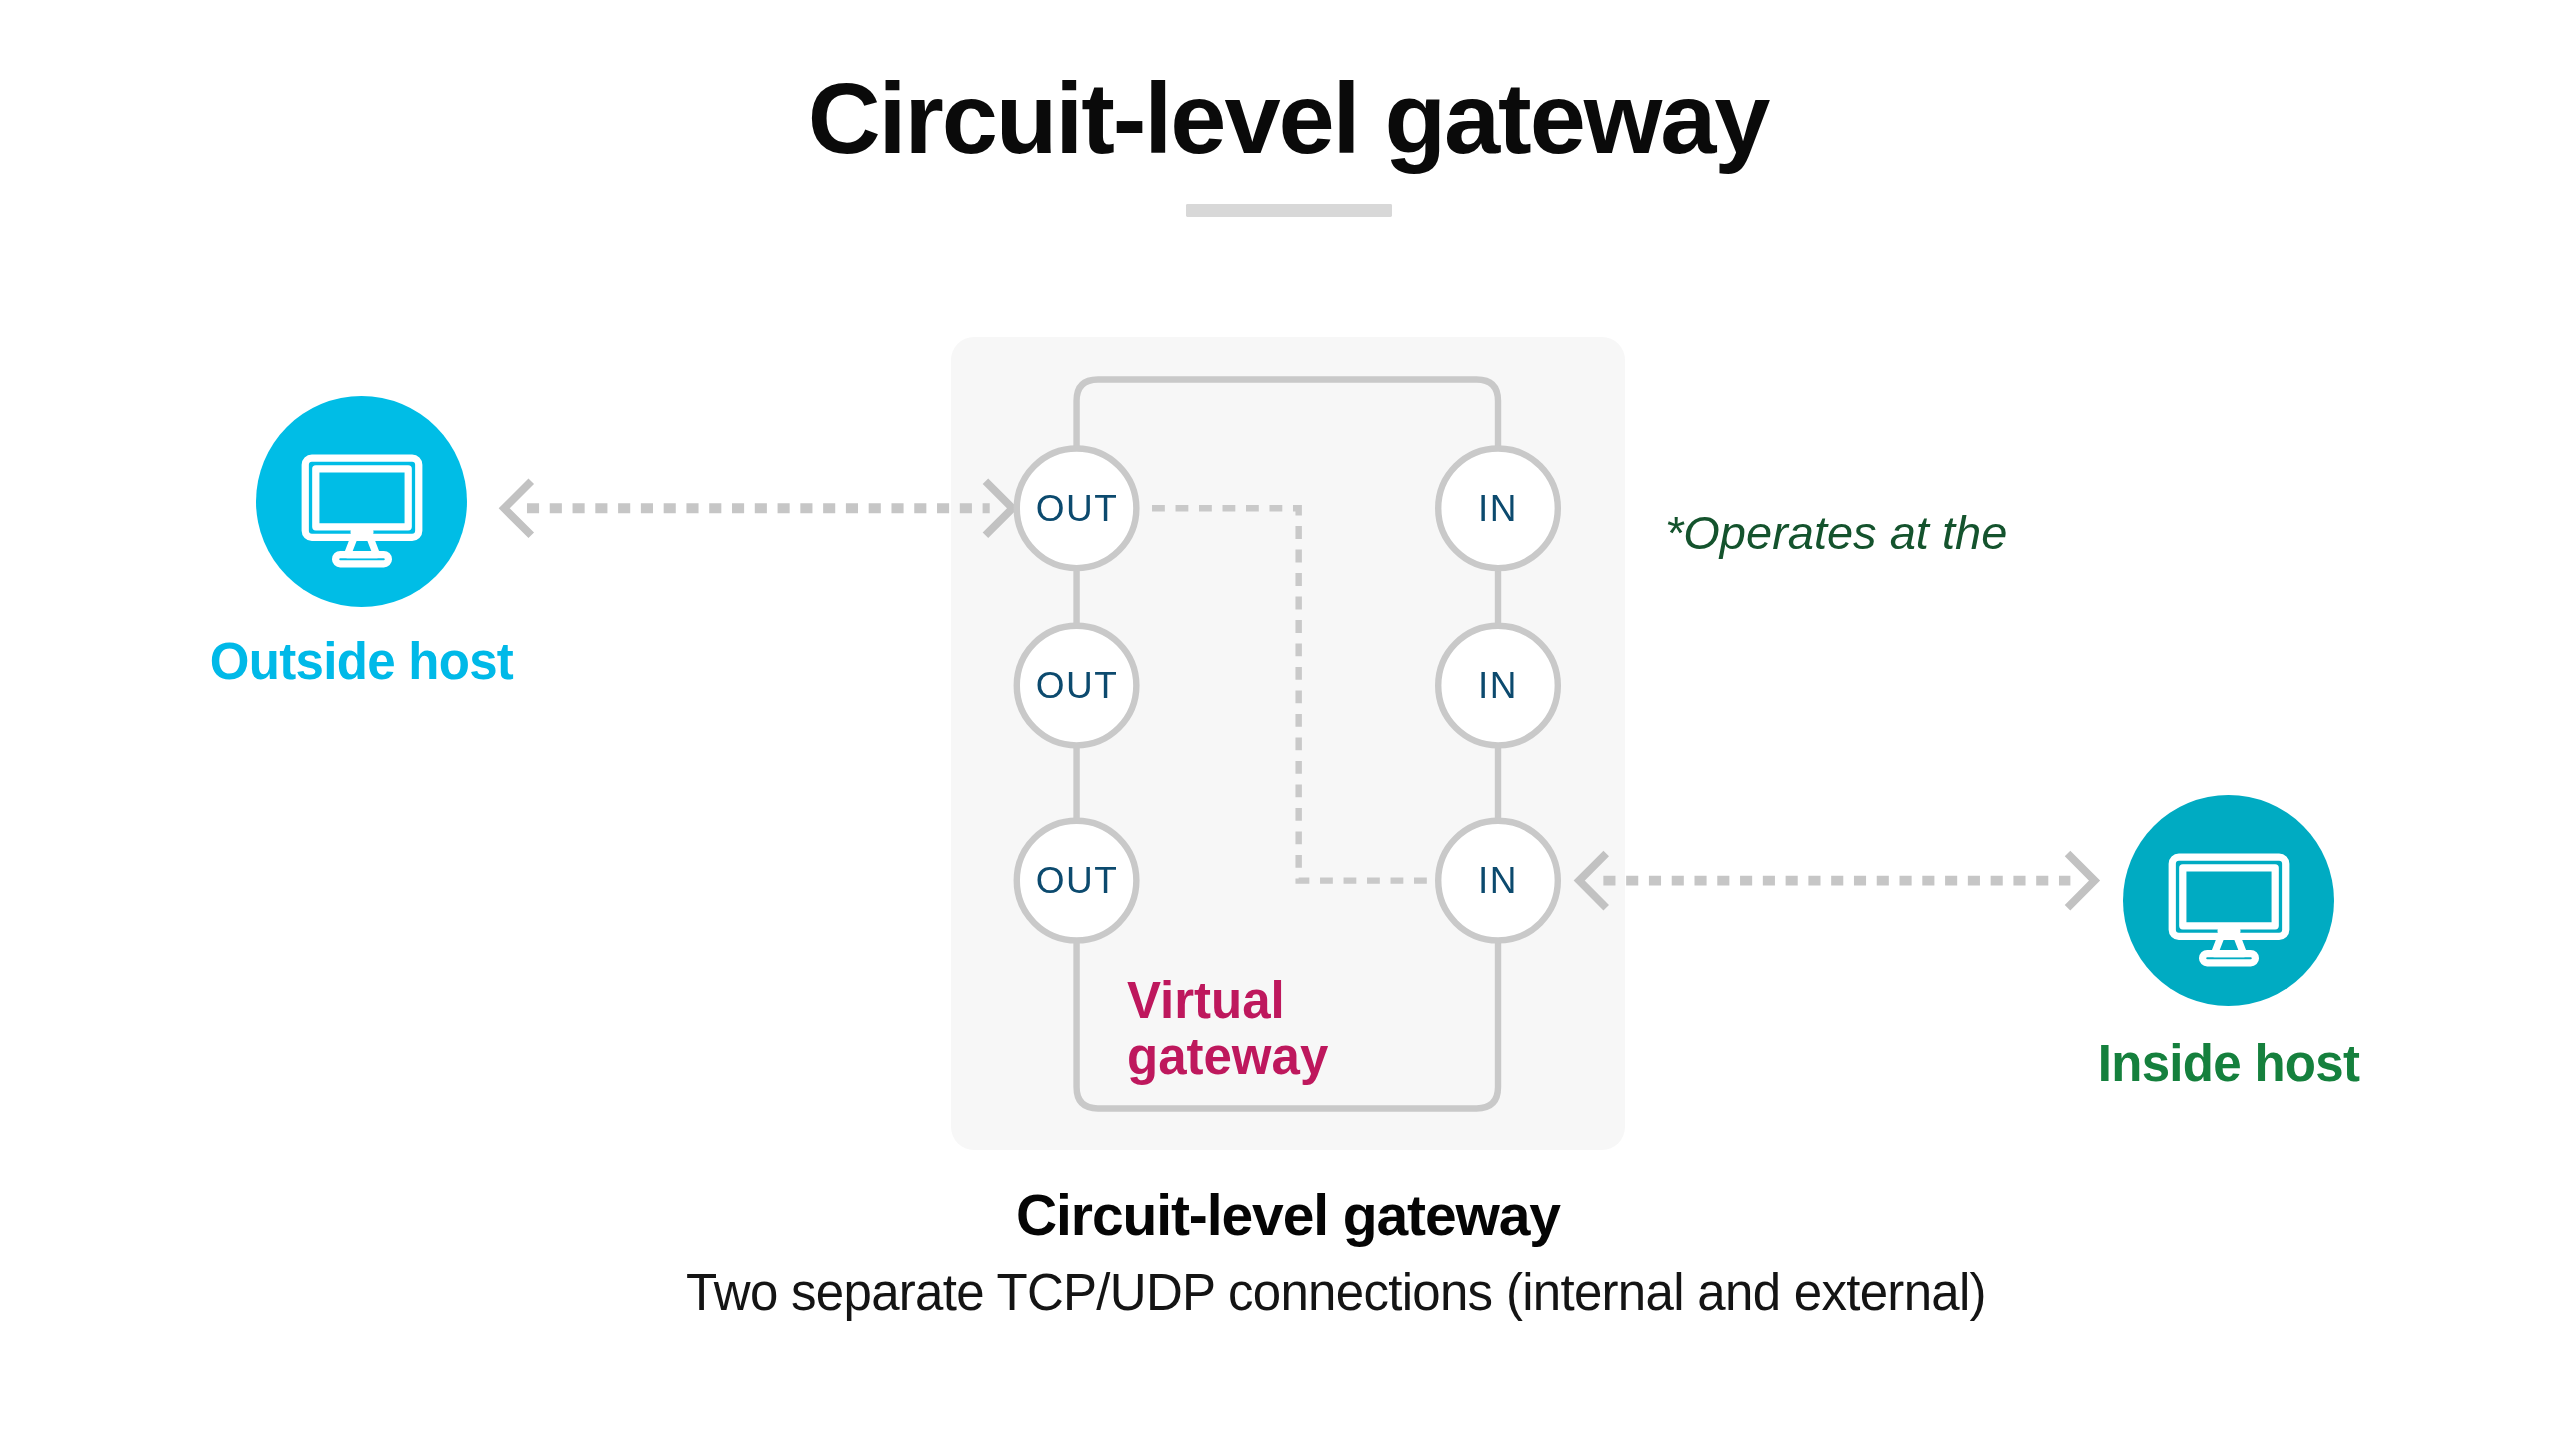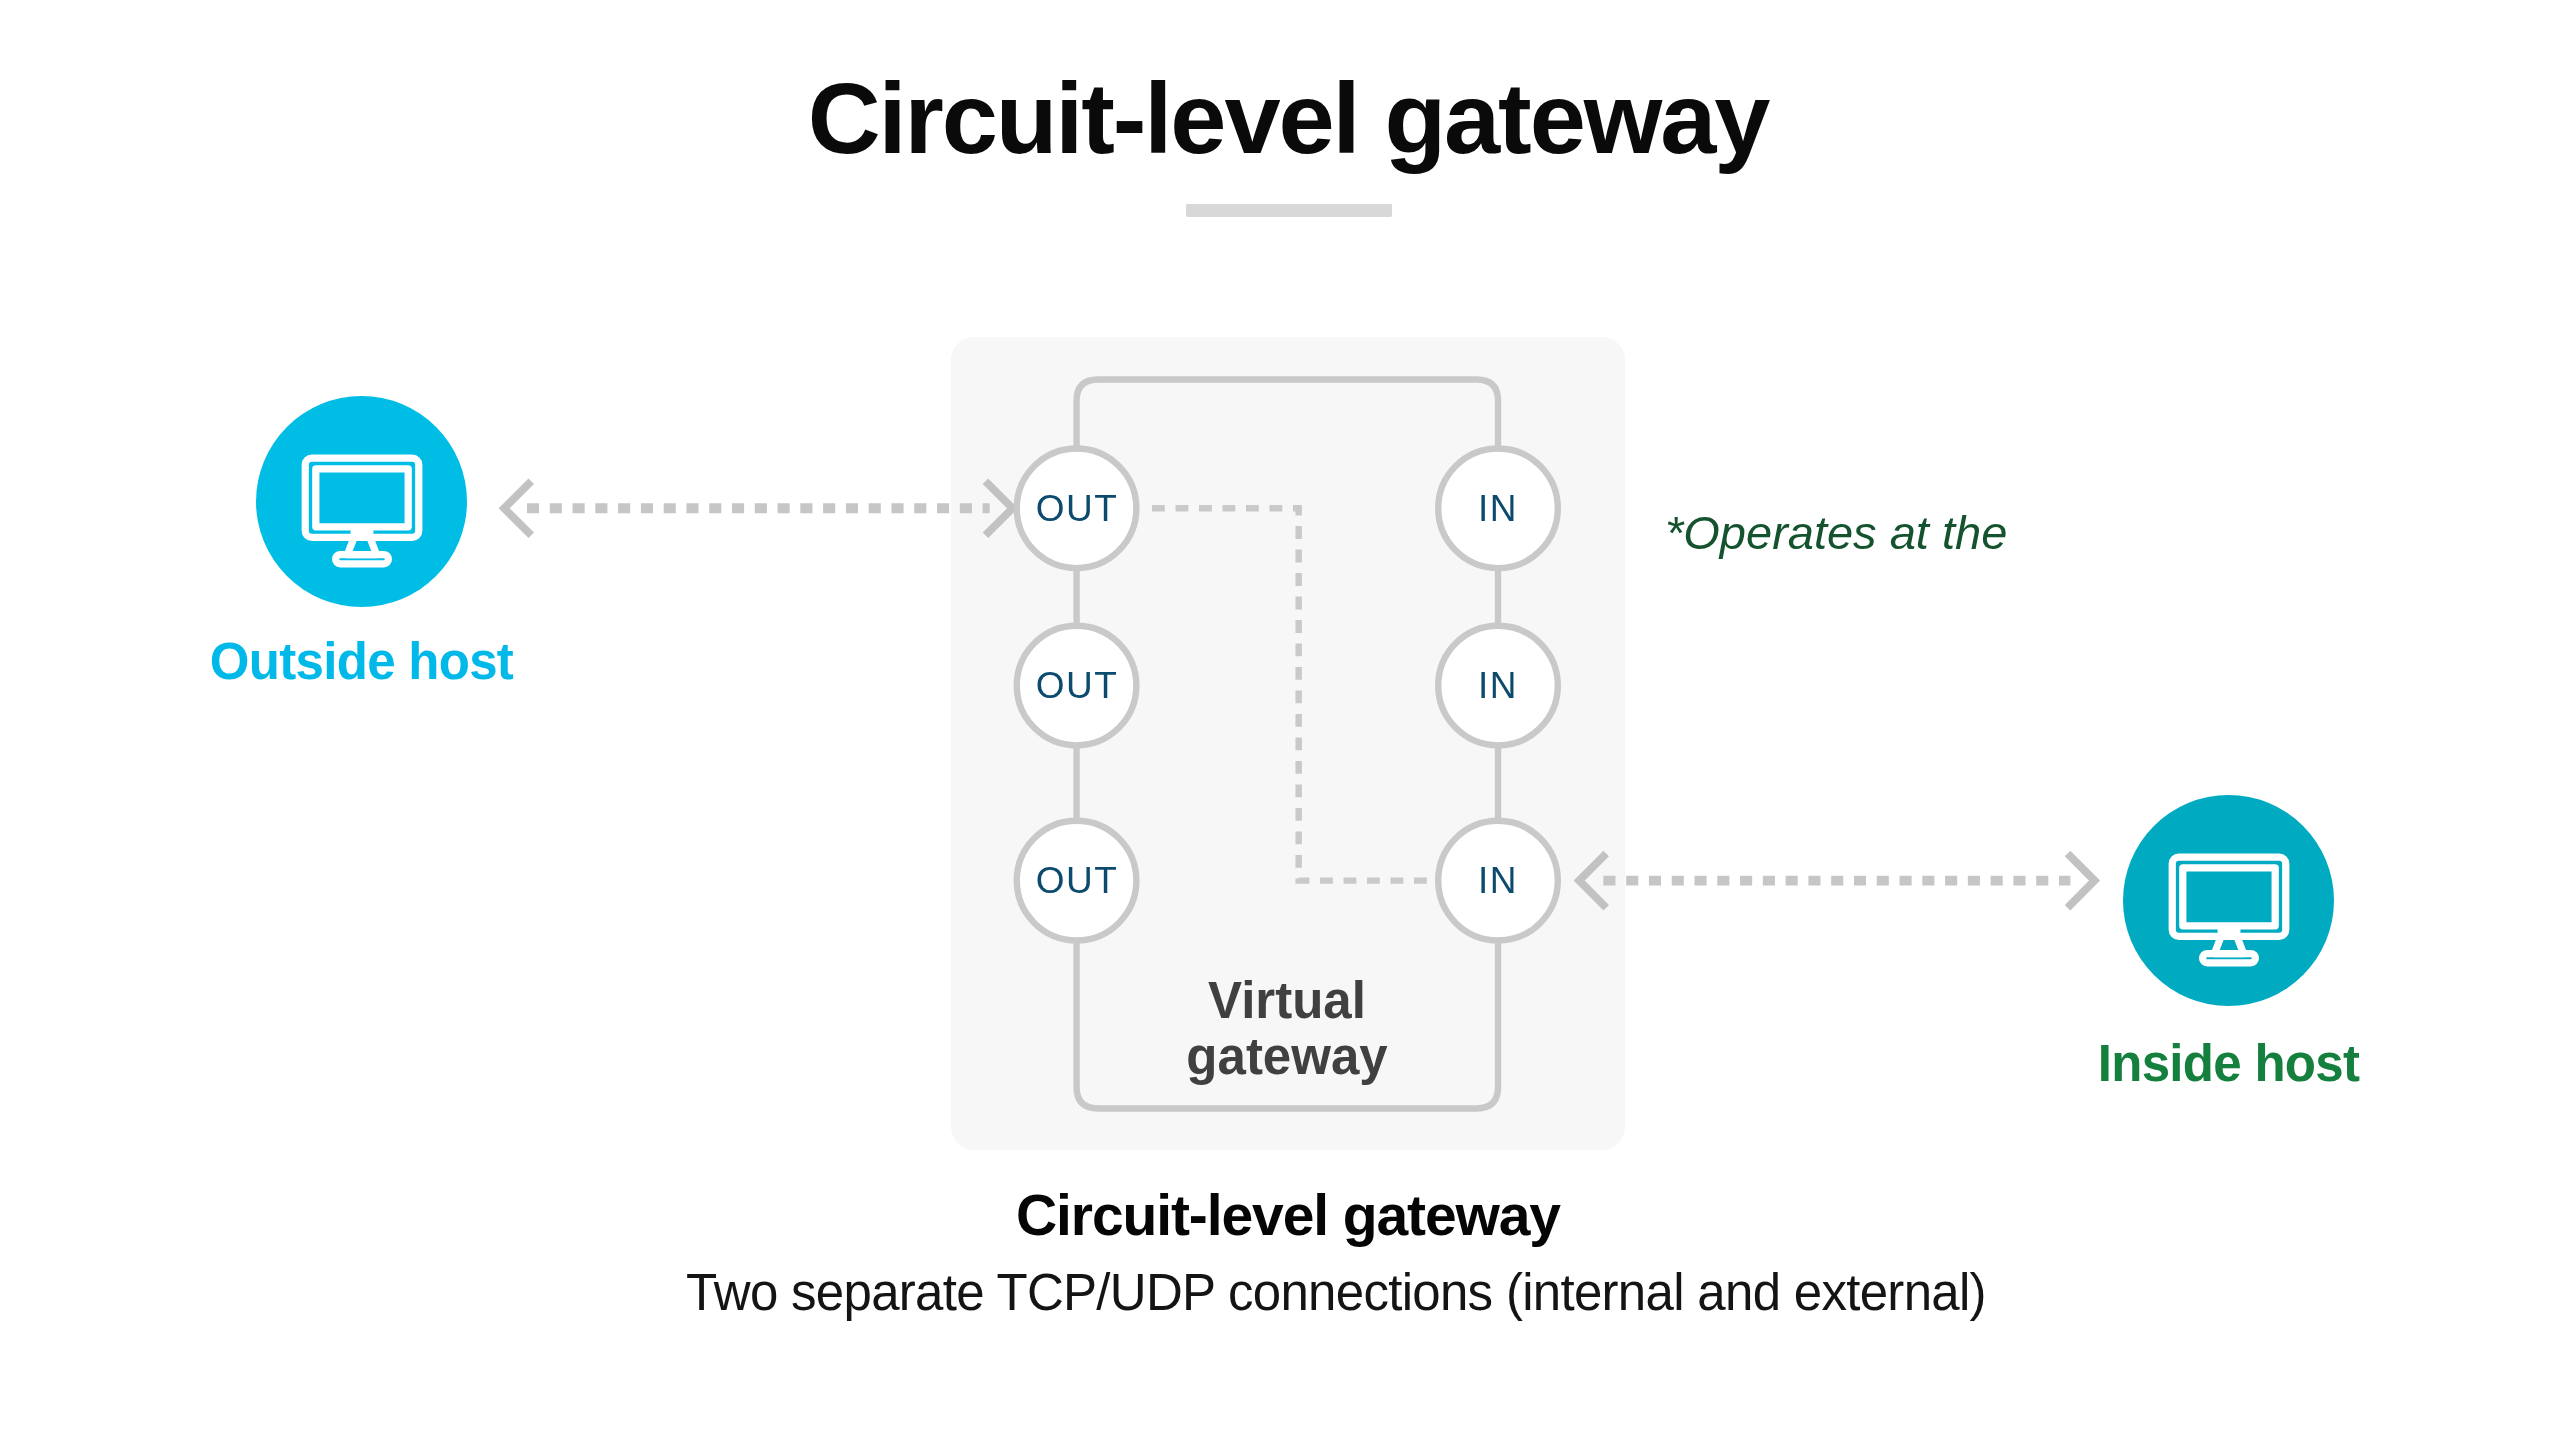--- a/index.html
+++ b/index.html
@@ -56,25 +56,25 @@
     line-height: 37px;
     letter-spacing: 1.4px;
     font-weight: 400;
     color: #0c4a6e;
     z-index: 3;
   }
   .vc-label {
     position: absolute;
     left: 1127px; top: 973px;
     width: 320px;
-    text-align: center;
+    text-align: left;
     font-size: 51px;
     line-height: 56px;
     font-weight: 700;
-    color: #404040;
+    color: #be185d;
     z-index: 3;
   }
   .vc-line { display: block; }
   .host-circle {
     position: absolute;
     width: 211px; height: 211px;
     border-radius: 50%;
     display: flex;
     align-items: center;
     justify-content: center;

